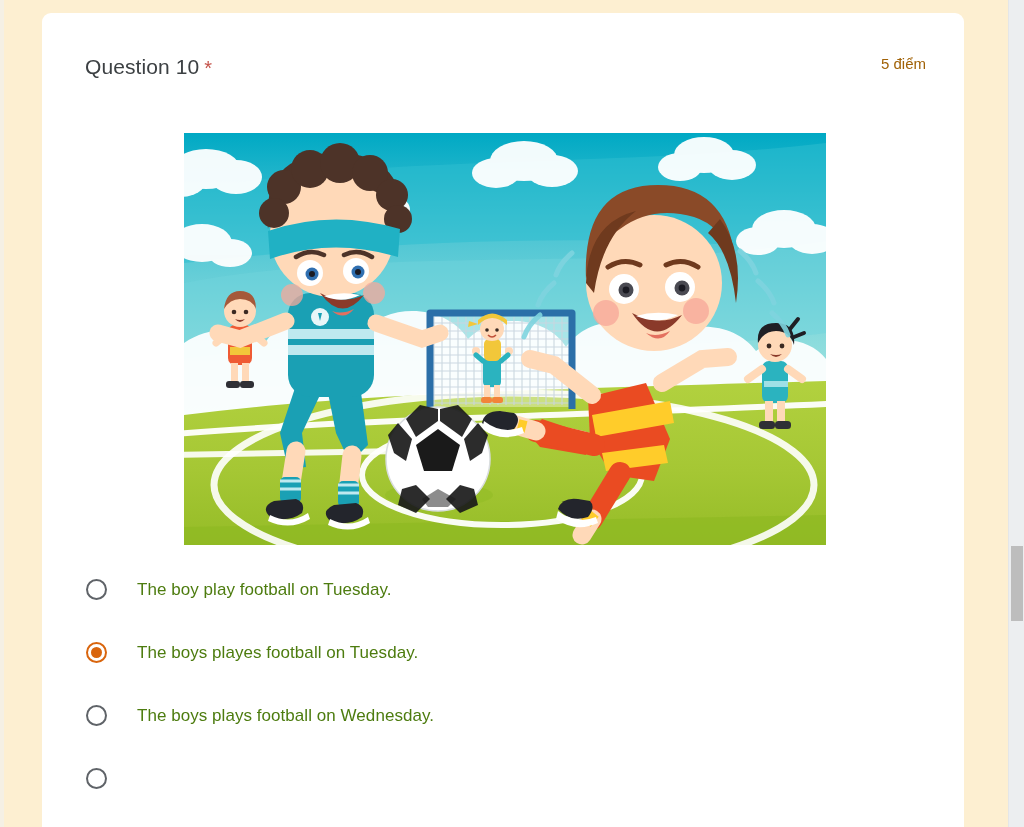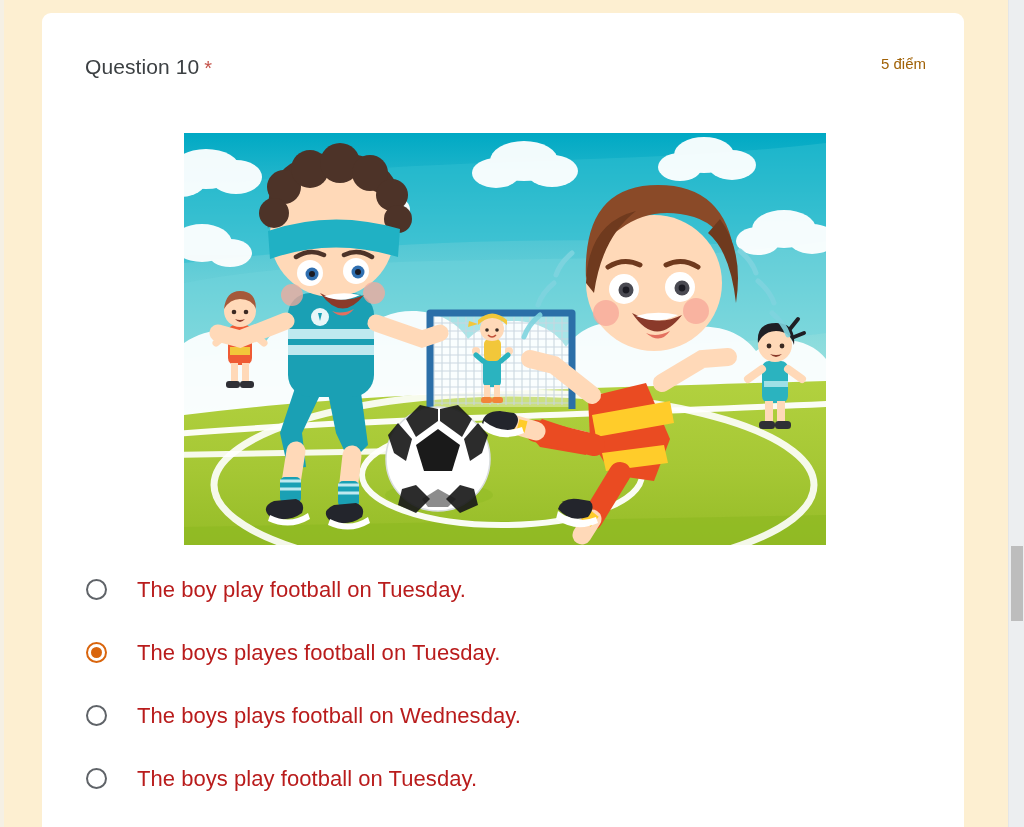--- a/index.html
+++ b/index.html
@@ -131,22 +131,22 @@
     left: 50%;
     top: 50%;
     width: 11px;
     height: 11px;
     margin-left: -5.5px;
     margin-top: -5.5px;
     border-radius: 50%;
     background: #d9650d;
   }
   .option-label {
-    font-size: 22px;
-    color: #b91c1c;
+    font-size: 17px;
+    color: #4d7c0f;
     margin-left: 30px;
     letter-spacing: 0.05px;
   }
 </style>
 </head>
 <body>
 
 <div class="page-bg"></div>
 <div class="bg-edge-left"></div>
 
@@ -398,21 +398,20 @@
       <span class="option-label">The boys playes football on Tuesday.</span>
     </div>
 
     <div class="option-row">
       <span class="radio"></span>
       <span class="option-label">The boys plays football on Wednesday.</span>
     </div>
 
     <div class="option-row">
       <span class="radio"></span>
-      <span class="option-label">The boys play football on Tuesday.</span>
     </div>
 
   </div>
 </div>
 
 <div class="scroll-track">
   <div class="scroll-thumb"></div>
 </div>
 
 </body></html>

